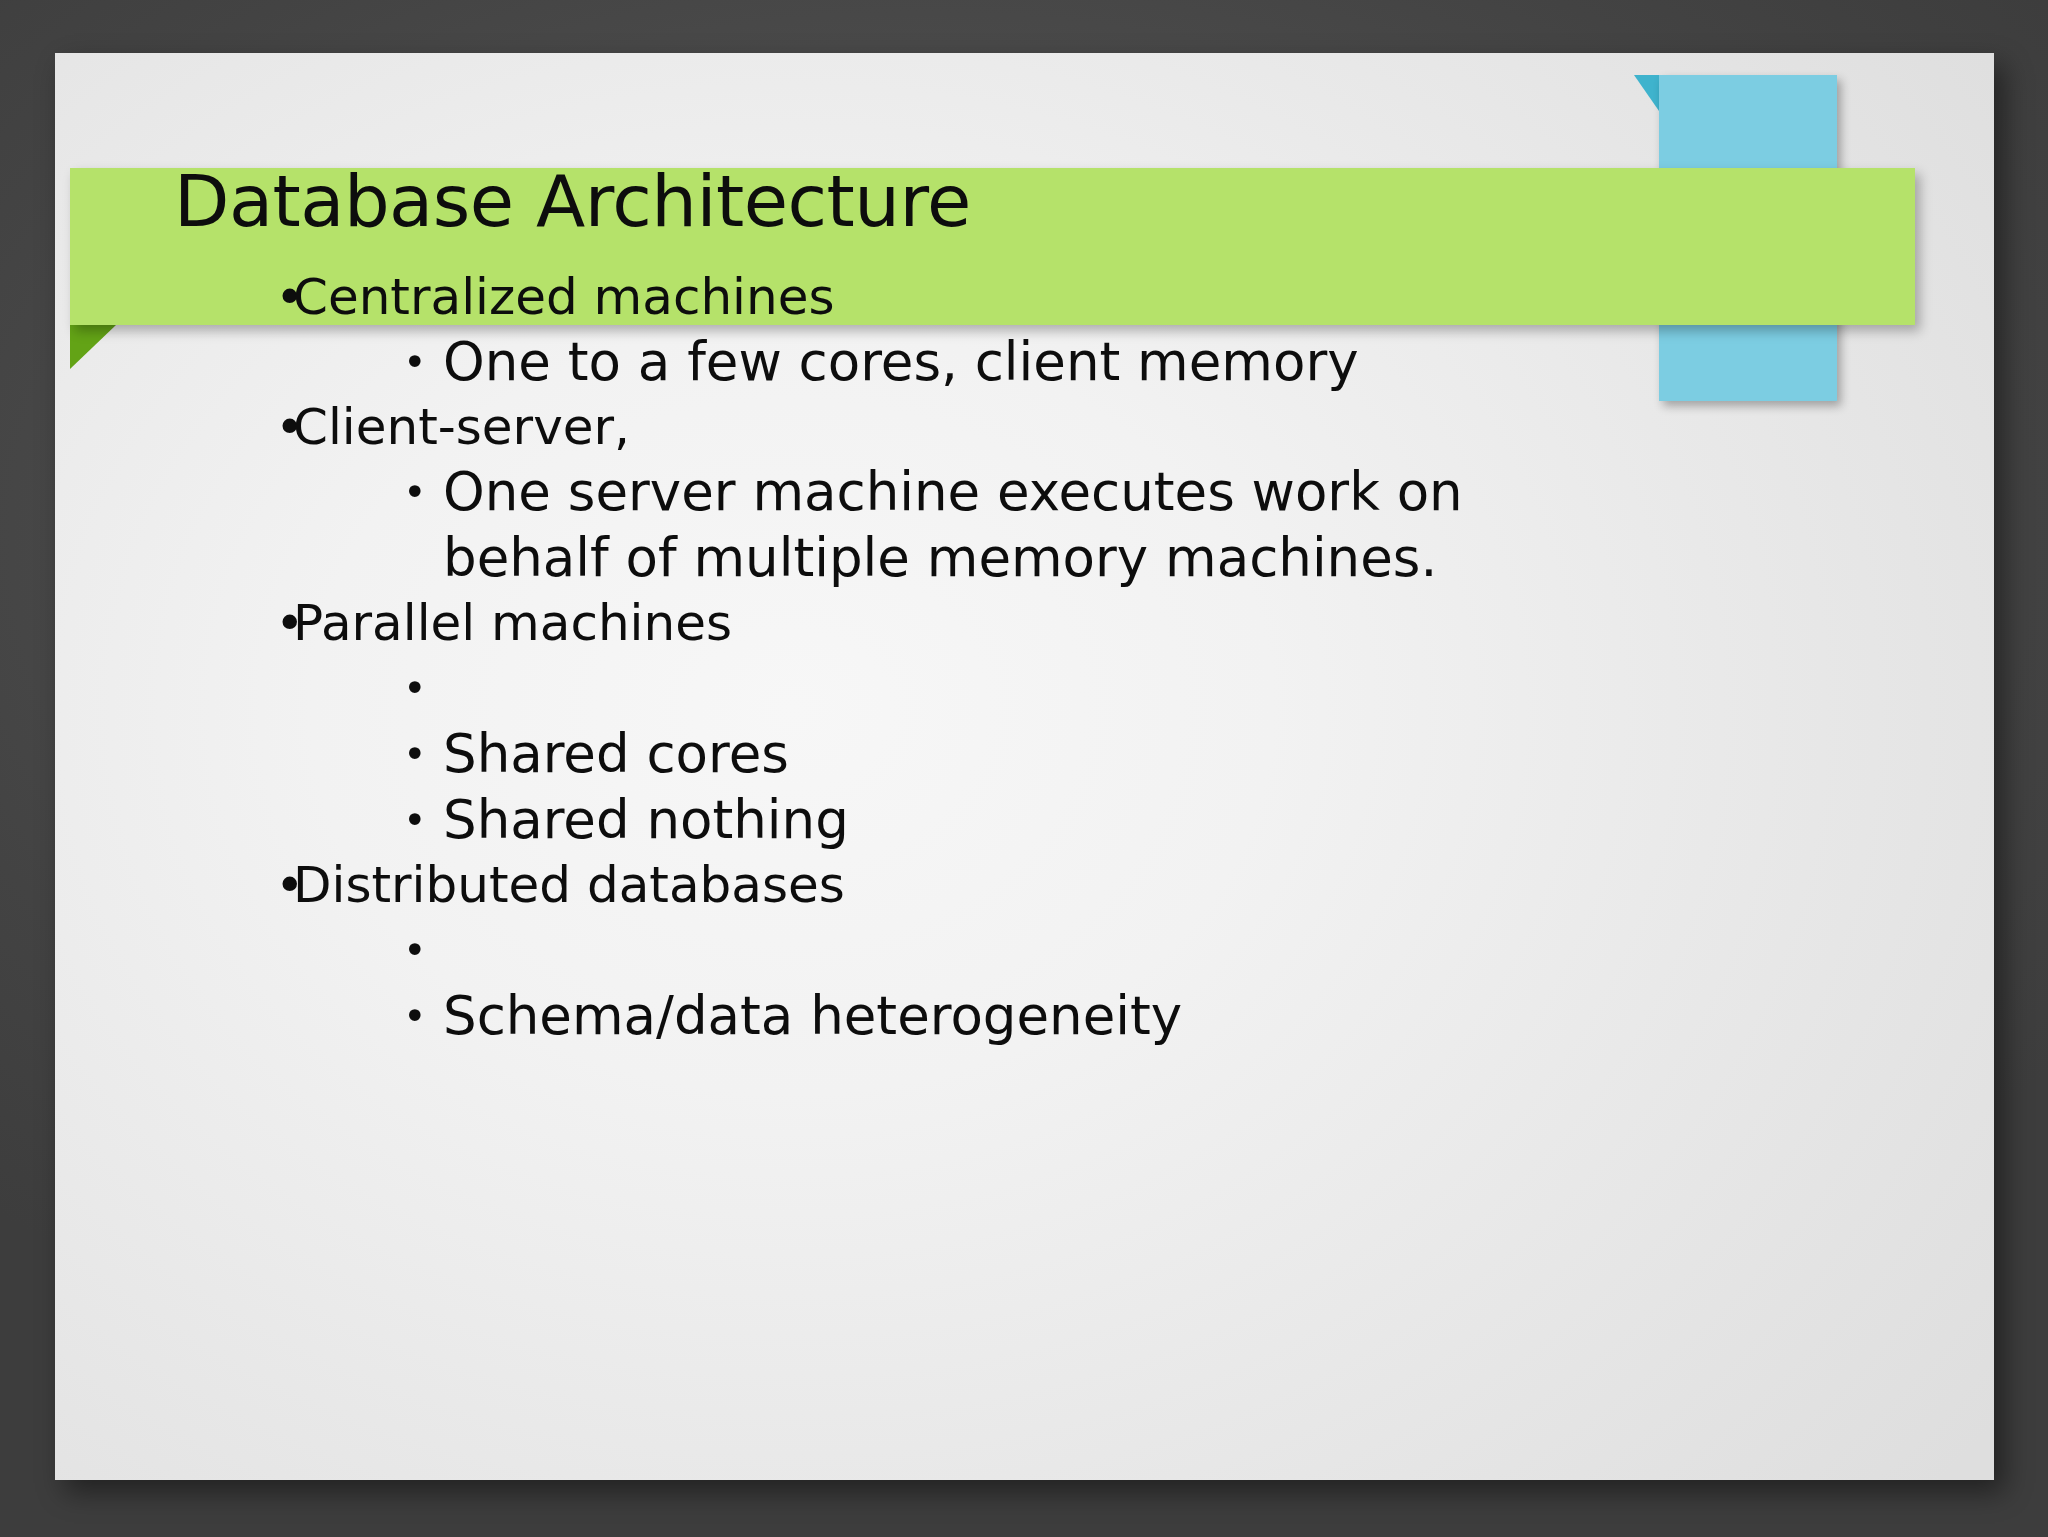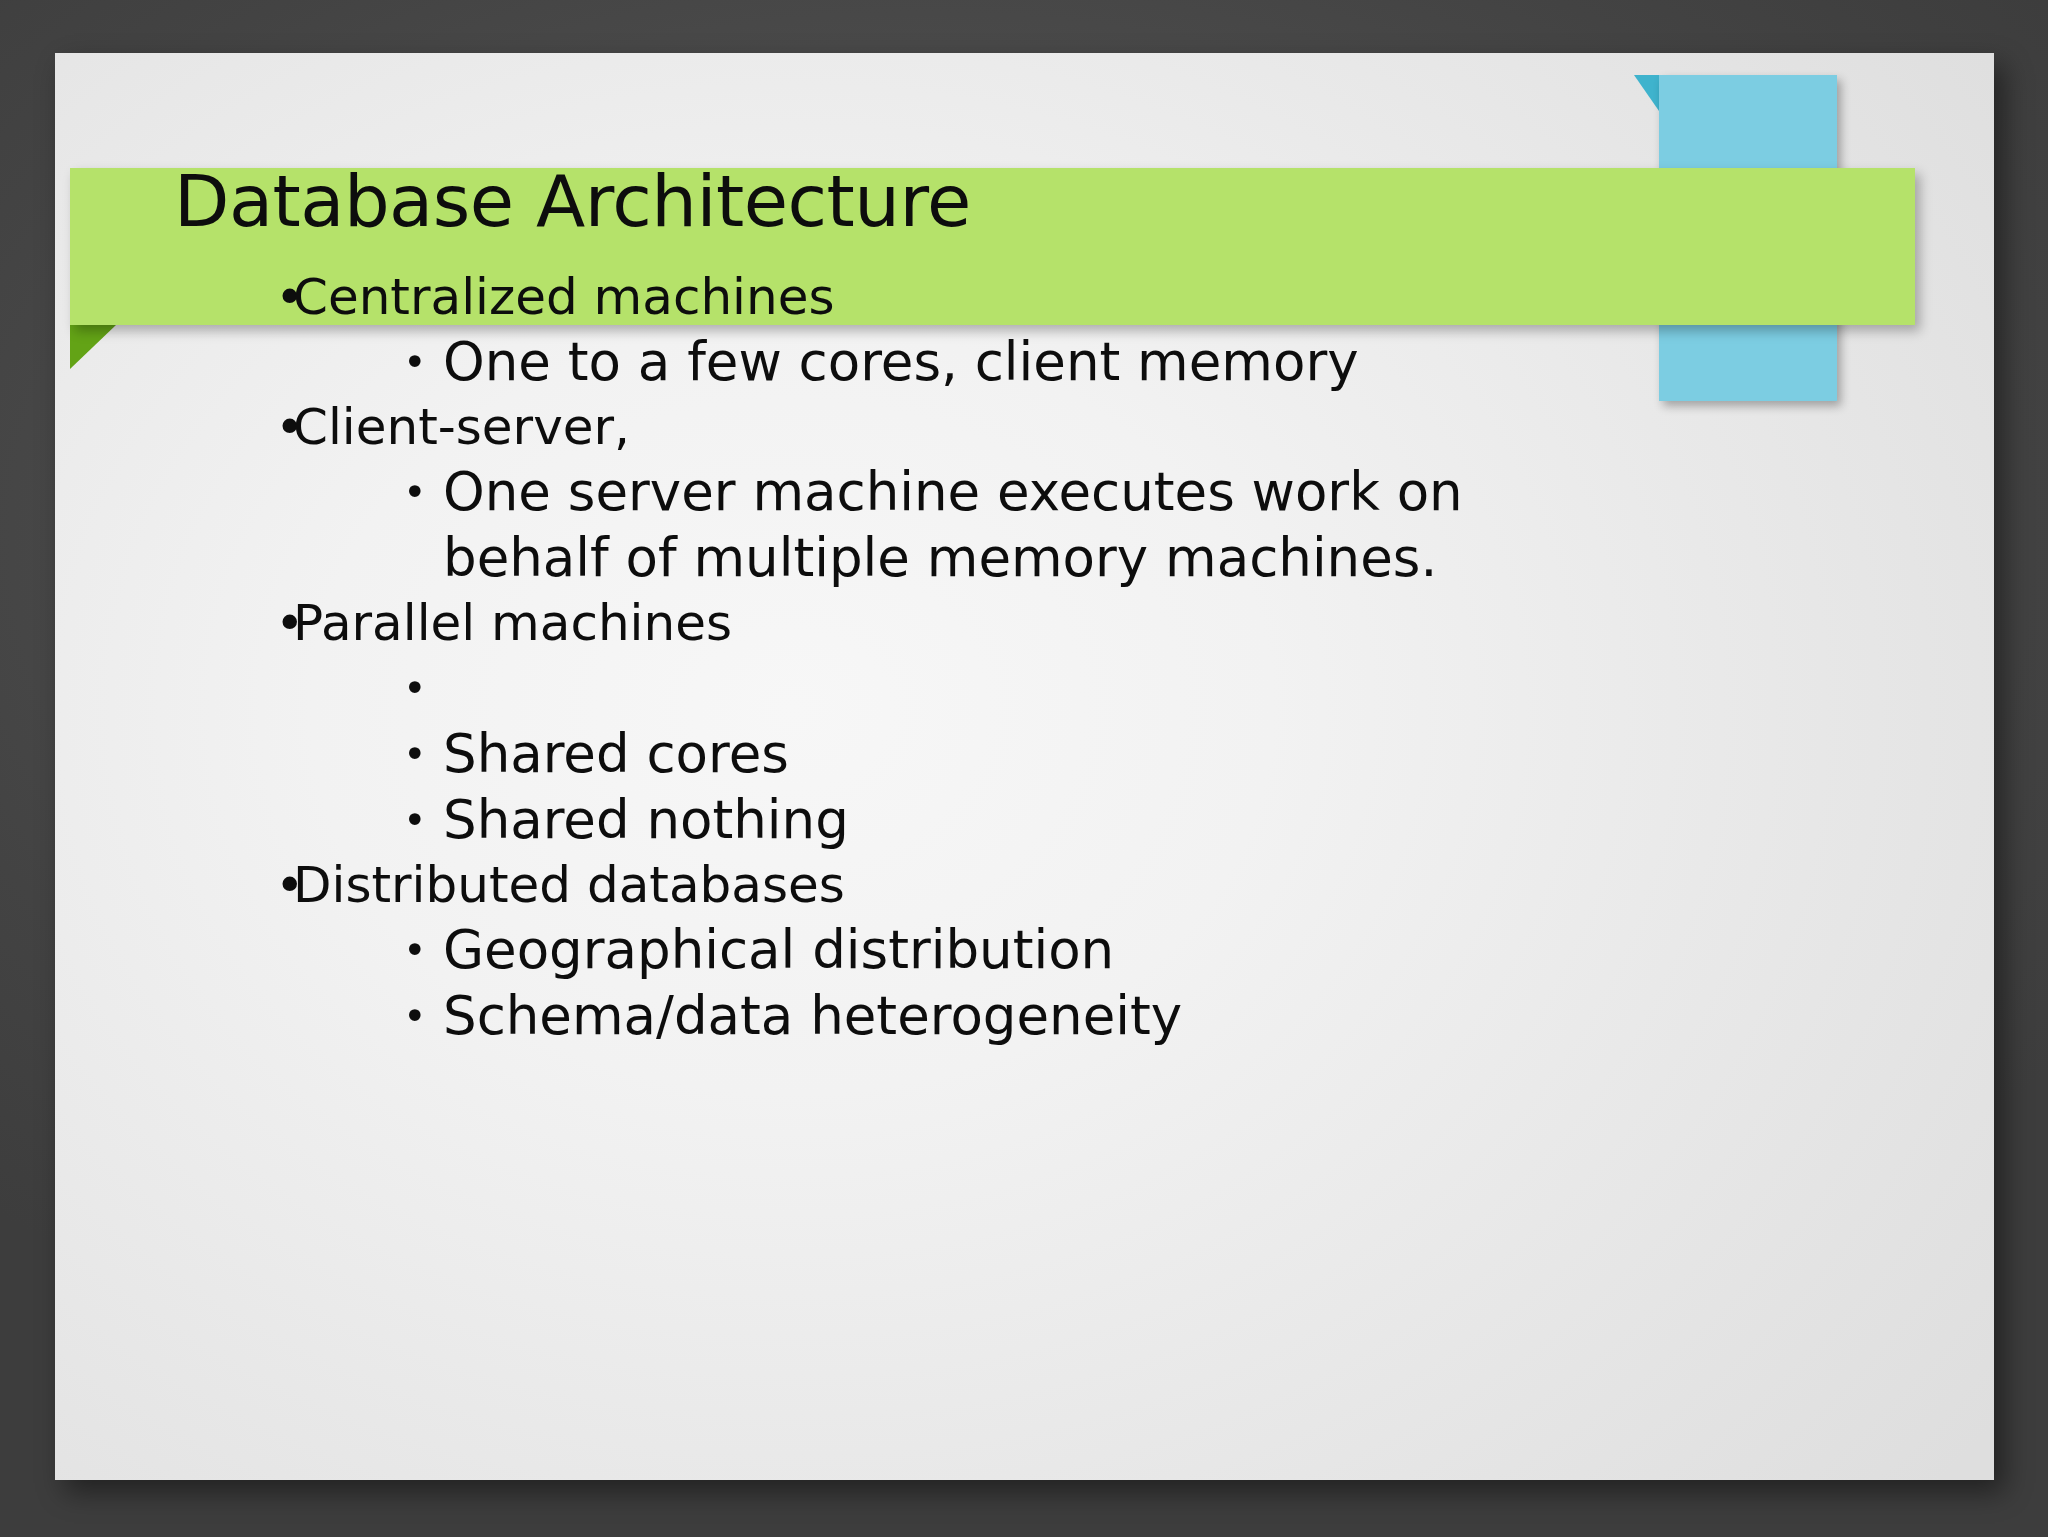--- a/index.html
+++ b/index.html
@@ -199,21 +199,20 @@
         <div class="bullet-row lvl2">
           <span class="dot">•</span>
           <span class="txt">Shared nothing</span>
         </div>
         <div class="bullet-row lvl1">
           <span class="dot">•</span>
           <span class="txt">Distributed databases</span>
         </div>
         <div class="bullet-row lvl2">
           <span class="dot">•</span>
-          <span class="txt">Geographical distribution</span>
         </div>
         <div class="bullet-row lvl2">
           <span class="dot">•</span>
           <span class="txt">Schema/data heterogeneity</span>
         </div>
       </div>
 
   </div>
 </div>
 

